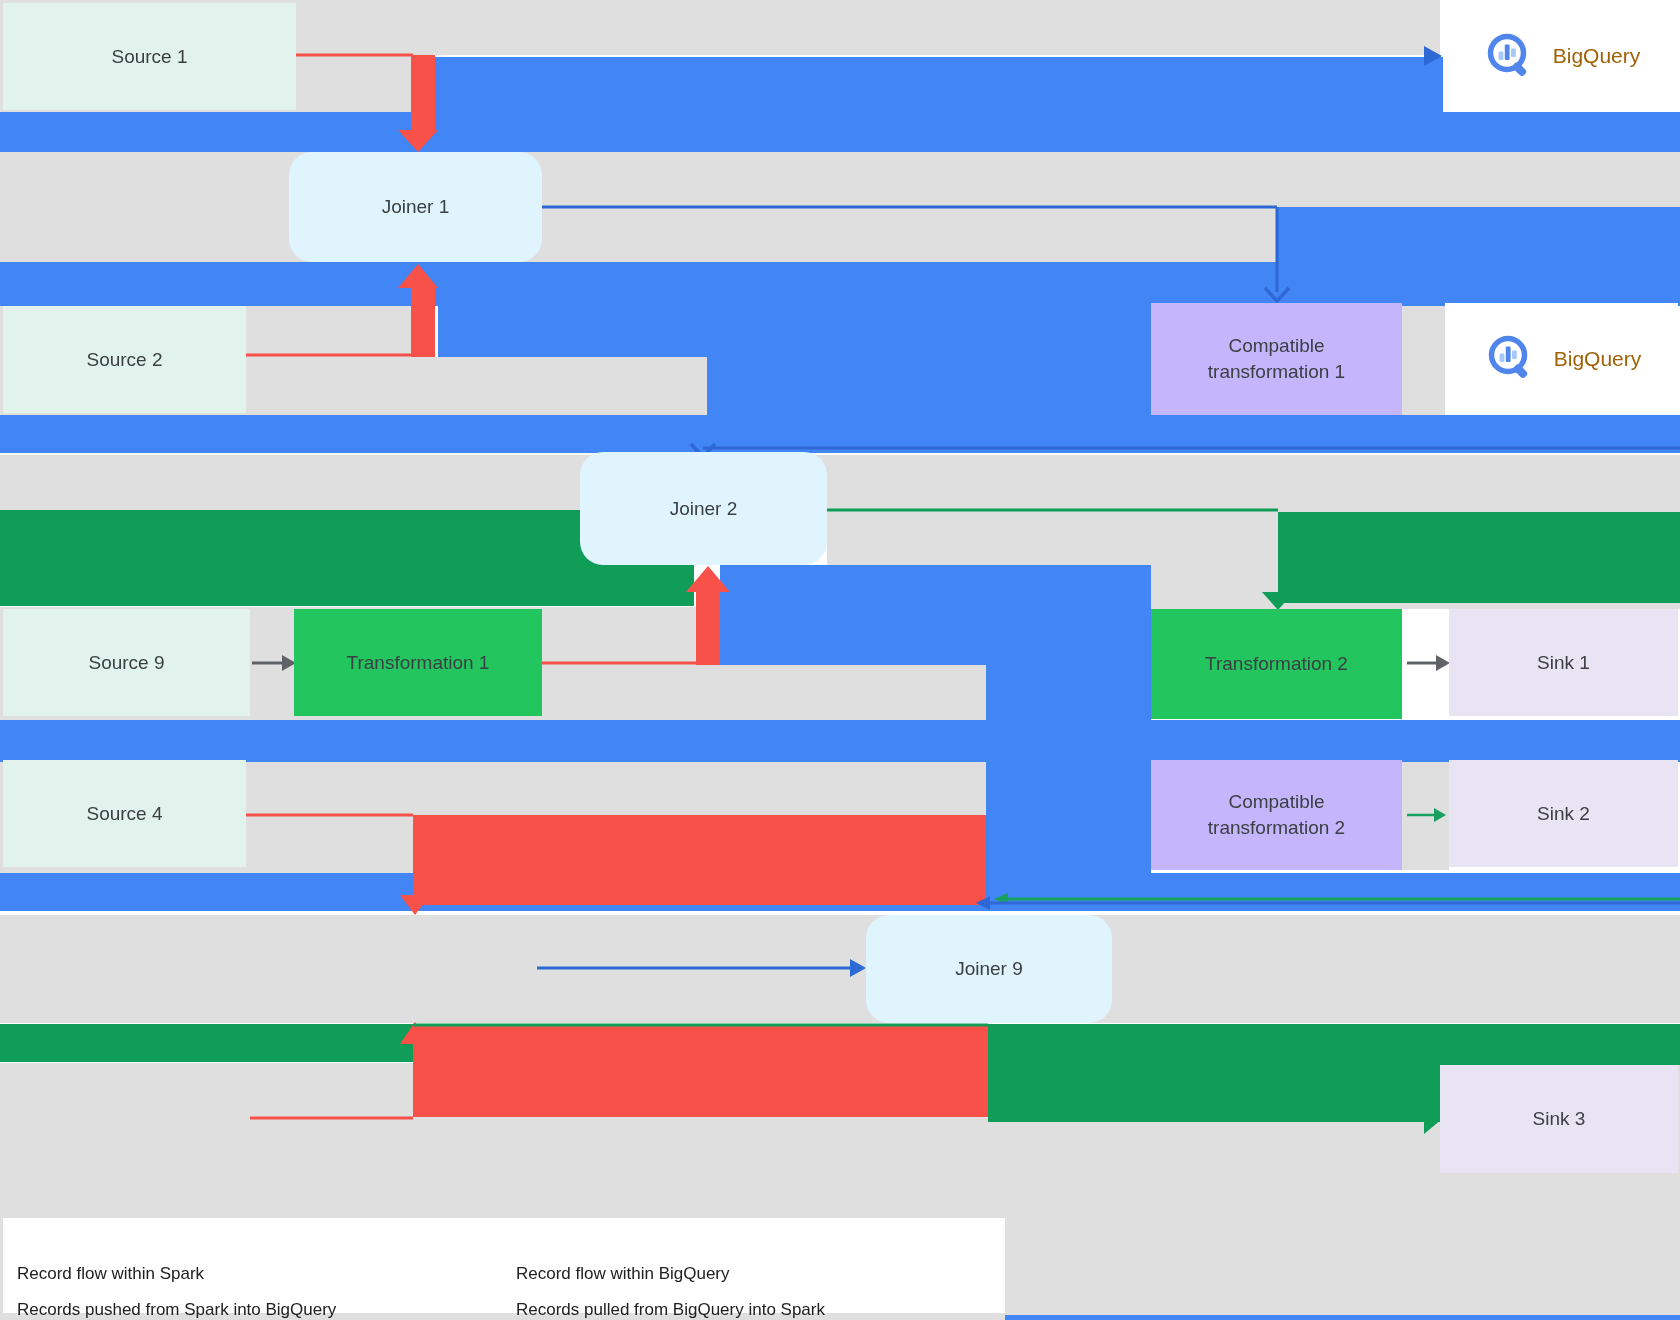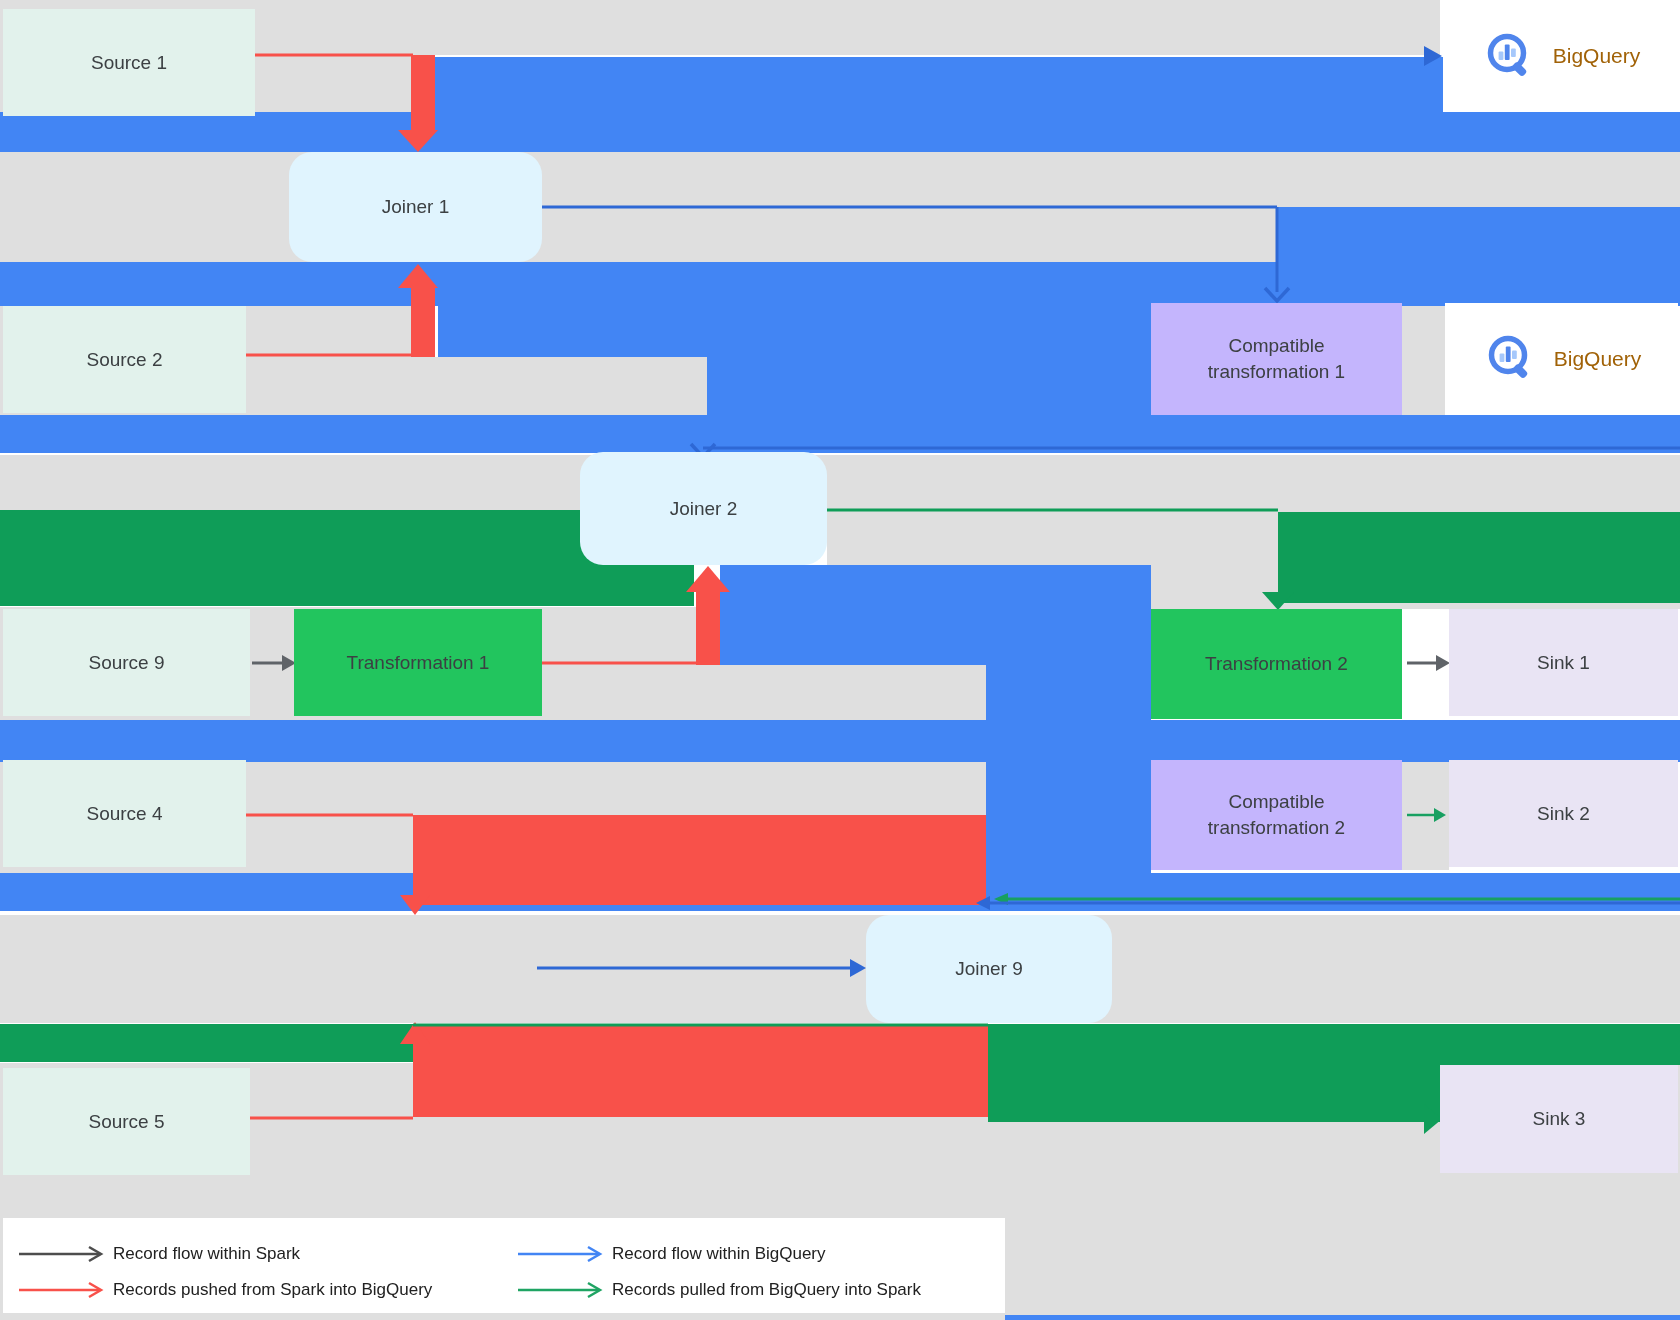--- a/index.html
+++ b/index.html
@@ -16,21 +16,21 @@
     position:absolute;display:flex;align-items:center;justify-content:center;text-align:center;
     font-size:19px;color:#3C4043;line-height:1.35;
   }
   .node-source{background:#E2F2EC;}
   .node-joiner{background:#E0F4FE;border-radius:23px;}
   .node-transform{background:#22c55e;}
   .node-compat{background:#c4b5fd;justify-content:flex-end;}
   .node-sink{background:#E9E4F4;}
   .node-bq{background:#FFFFFF;gap:14px;font-size:21px;color:#a16207;}
   .legend{position:absolute;left:3px;top:1218px;width:1002px;height:95px;background:#FFFFFF;}
-  .legend-item{position:absolute;display:flex;align-items:center;height:20px;}
+  .legend-item{position:absolute;display:flex;align-items:center;gap:20px;height:20px;flex-direction:column;}
   .legend-item span{font-size:17px;color:#212121;white-space:nowrap;}
 </style>
 </head>
 <body>
 
 <div class="stage">
 
   <div class="stripe" style="left:0;top:0;width:1440px;height:55px"></div>
   <div class="stripe" style="left:0;top:55px;width:411px;height:57px"></div>
   <div class="stripe" style="left:0;top:152px;width:1680px;height:55px"></div>
@@ -117,21 +117,21 @@
     </g>
 
     <g>
       <line x1="252" y1="663" x2="282" y2="663" stroke="#5F6368" stroke-width="3"></line>
       <polygon points="282,655 282,671 296,663" fill="#5F6368"></polygon>
       <line x1="1407" y1="663" x2="1436" y2="663" stroke="#5F6368" stroke-width="3"></line>
       <polygon points="1436,655 1436,671 1450,663" fill="#5F6368"></polygon>
     </g>
   </svg>
 
-  <div class="node node-source" style="left:3px;top:9px;width:252px;height:107px">
+  <div class="node node-source" style="left:3px;top:3px;width:293px;height:107px">
       <span>Source 1</span>
     </div>
 
   <div class="node node-bq" style="left:1443px;top:3px;width:235px;height:107px">
     <svg width="58" height="58" viewBox="0 0 58 58">
       <circle cx="26" cy="25" r="16.5" fill="none" stroke="#5085EC" stroke-width="5.5"></circle>
       <rect x="17.6" y="23.5" width="4.8" height="8.5" rx="1" fill="#A6C8FB"></rect>
       <rect x="23.8" y="16.5" width="4.8" height="15.5" rx="1" fill="#5085EC"></rect>
       <rect x="30" y="20.5" width="4.8" height="8.5" rx="1" fill="#A6C8FB"></rect>
       <rect x="36" y="33" width="15" height="8" rx="3.5" transform="rotate(45 36 33)" fill="#5085EC"></rect>
@@ -186,23 +186,20 @@
       <span>Compatible transformation 2</span>
     </div>
   <div class="node node-sink" style="left:1449px;top:760px;width:229px;height:107px">
       <span>Sink 2</span>
     </div>
 
   <div class="node node-joiner" style="left:866px;top:915px;width:246px;height:108px">
       <span>Joiner 9</span>
     </div>
 
-  <div class="node node-source" style="left:3px;top:1068px;width:247px;height:107px">
-      <span>Source 5</span>
-    </div>
   <div class="node node-sink" style="left:1440px;top:1065px;width:238px;height:108px">
       <span>Sink 3</span>
     </div>
 
   <div class="legend">
     <div class="legend-item" style="left:14px;top:26px">
       <svg width="96" height="18" viewBox="0 0 96 18">
         <line x1="2" y1="9" x2="82" y2="9" stroke="#4D4D4D" stroke-width="2.5"></line>
         <path d="M72 2 L84 9 L72 16" fill="none" stroke="#4D4D4D" stroke-width="2.5"></path>
       </svg>

